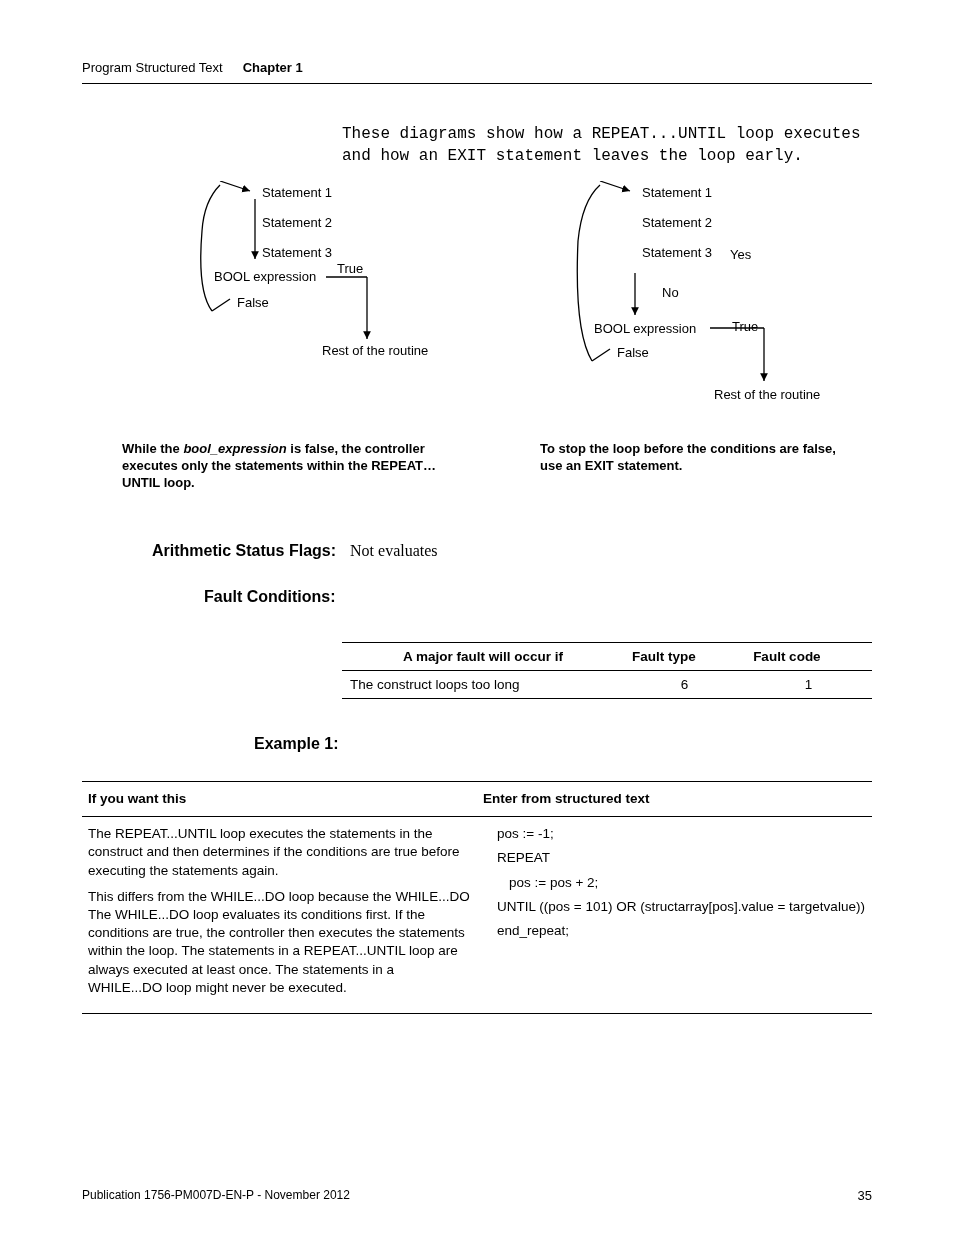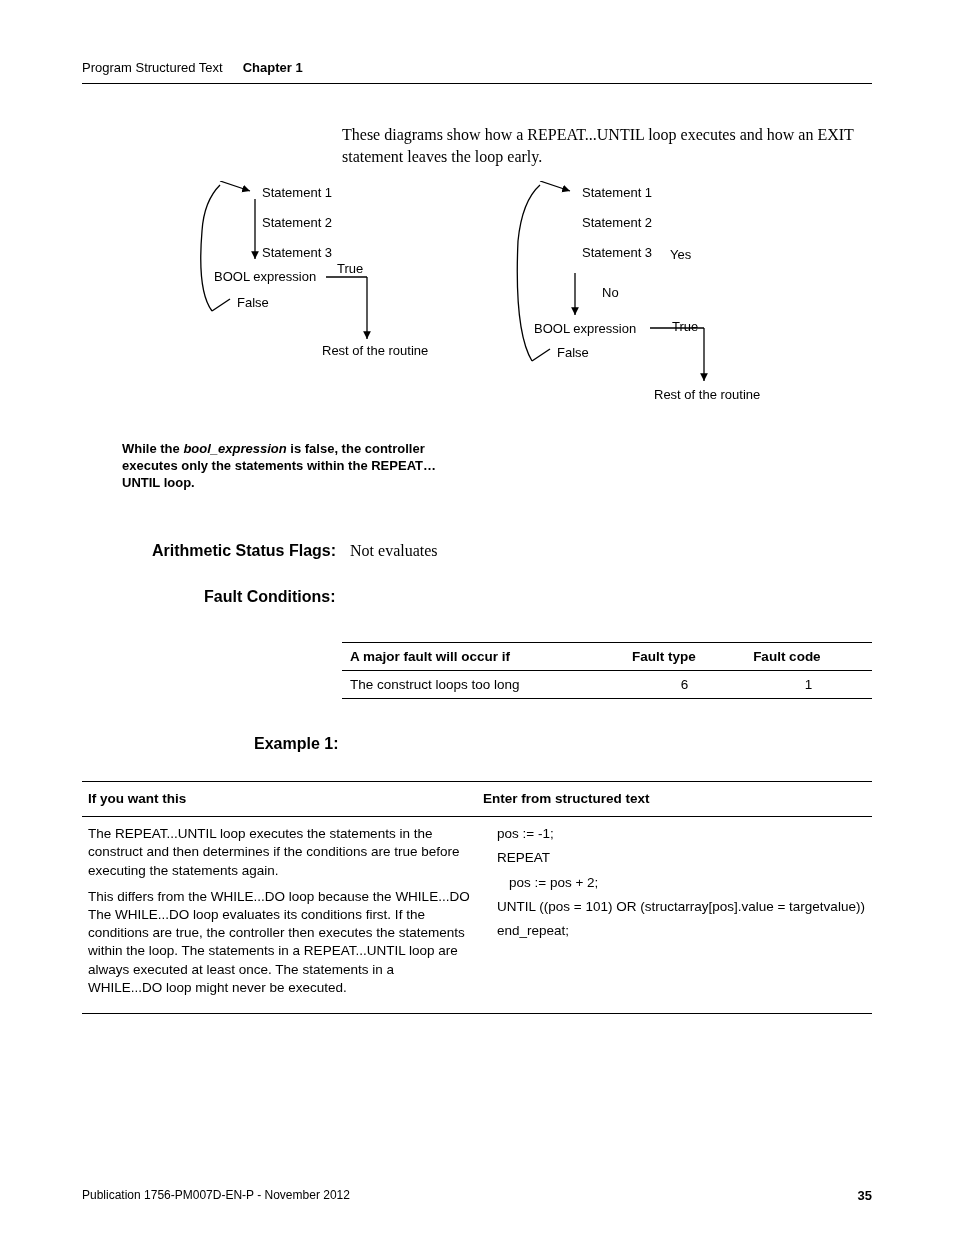--- a/index.html
+++ b/index.html
@@ -17,29 +17,30 @@
     align-items: baseline;
     gap: 20px;
     font-size: 13px;
     margin-bottom: 8px;
   }
   .running-head .sec { font-weight: 400; }
   .running-head .chap { font-weight: 700; }
   hr.top-rule { border: none; border-top: 1.5px solid #000; margin-bottom: 40px; }
 
   .intro {
-    font-family: Liberation Serif, serif;
+    font-family: Liberation Mono, monospace;
     font-size: 16px;
     margin-left: 260px;
     margin-bottom: 14px;
     line-height: 1.35;
   }
 
   .diagrams {
     display: flex;
+    gap: 60px;
     margin-left: 60px;
     margin-bottom: 30px;
   }
   .diagram {
     position: relative;
     font-size: 13px;
   }
   .dlabel { position: absolute; white-space: nowrap; }
 
   .captions {
@@ -80,21 +81,21 @@
   }
 
   table.fault {
     width: 530px;
     margin-left: 260px;
     border-collapse: collapse;
     font-size: 13.5px;
     margin-bottom: 36px;
   }
   table.fault th {
-    text-align: left;
+    text-align: center;
     font-weight: 700;
     border-top: 1.5px solid #000;
     border-bottom: 1px solid #000;
     padding: 6px 8px;
   }
   table.fault td {
     padding: 6px 8px;
     border-bottom: 1px solid #000;
   }
   table.fault th:nth-child(2), table.fault td:nth-child(2),
@@ -134,21 +135,21 @@
 
   .footer {
     position: absolute;
     bottom: 32px;
     left: 82px;
     right: 82px;
     display: flex;
     justify-content: space-between;
     font-size: 12px;
   }
-  .footer .pg { font-weight: 700; font-size: 13px; }
+  .footer .pg { font-weight: 400; font-size: 13px; }
 </style>
 </head>
 <body>
 
 <div class="running-head">
   <span class="sec">Program Structured Text</span>
   <span class="chap">Chapter 1</span>
 </div>
 <hr class="top-rule">
 
@@ -208,20 +209,21 @@
     <span class="dlabel" style="left:230px; top:138px;">True</span>
     <span class="dlabel" style="left:115px; top:164px;">False</span>
     <span class="dlabel" style="left:212px; top:206px;">Rest of the routine</span>
   </div>
 </div>
 
 <div class="captions">
   <div class="caption">
     <span>While the </span><em>bool_expression</em><span> is false, the controller executes only the statements within the REPEAT…UNTIL loop.</span>
   </div>
+  <div class="caption" style="margin-left:38px;">To stop the loop before the conditions are false, use an EXIT statement.</div>
 </div>
 
 <div class="section-row">
   <span class="section-label">Arithmetic Status Flags:</span>
   <span class="section-value">Not evaluates</span>
 </div>
 
 <div class="fault-heading">Fault Conditions:</div>
 
 <table class="fault">

